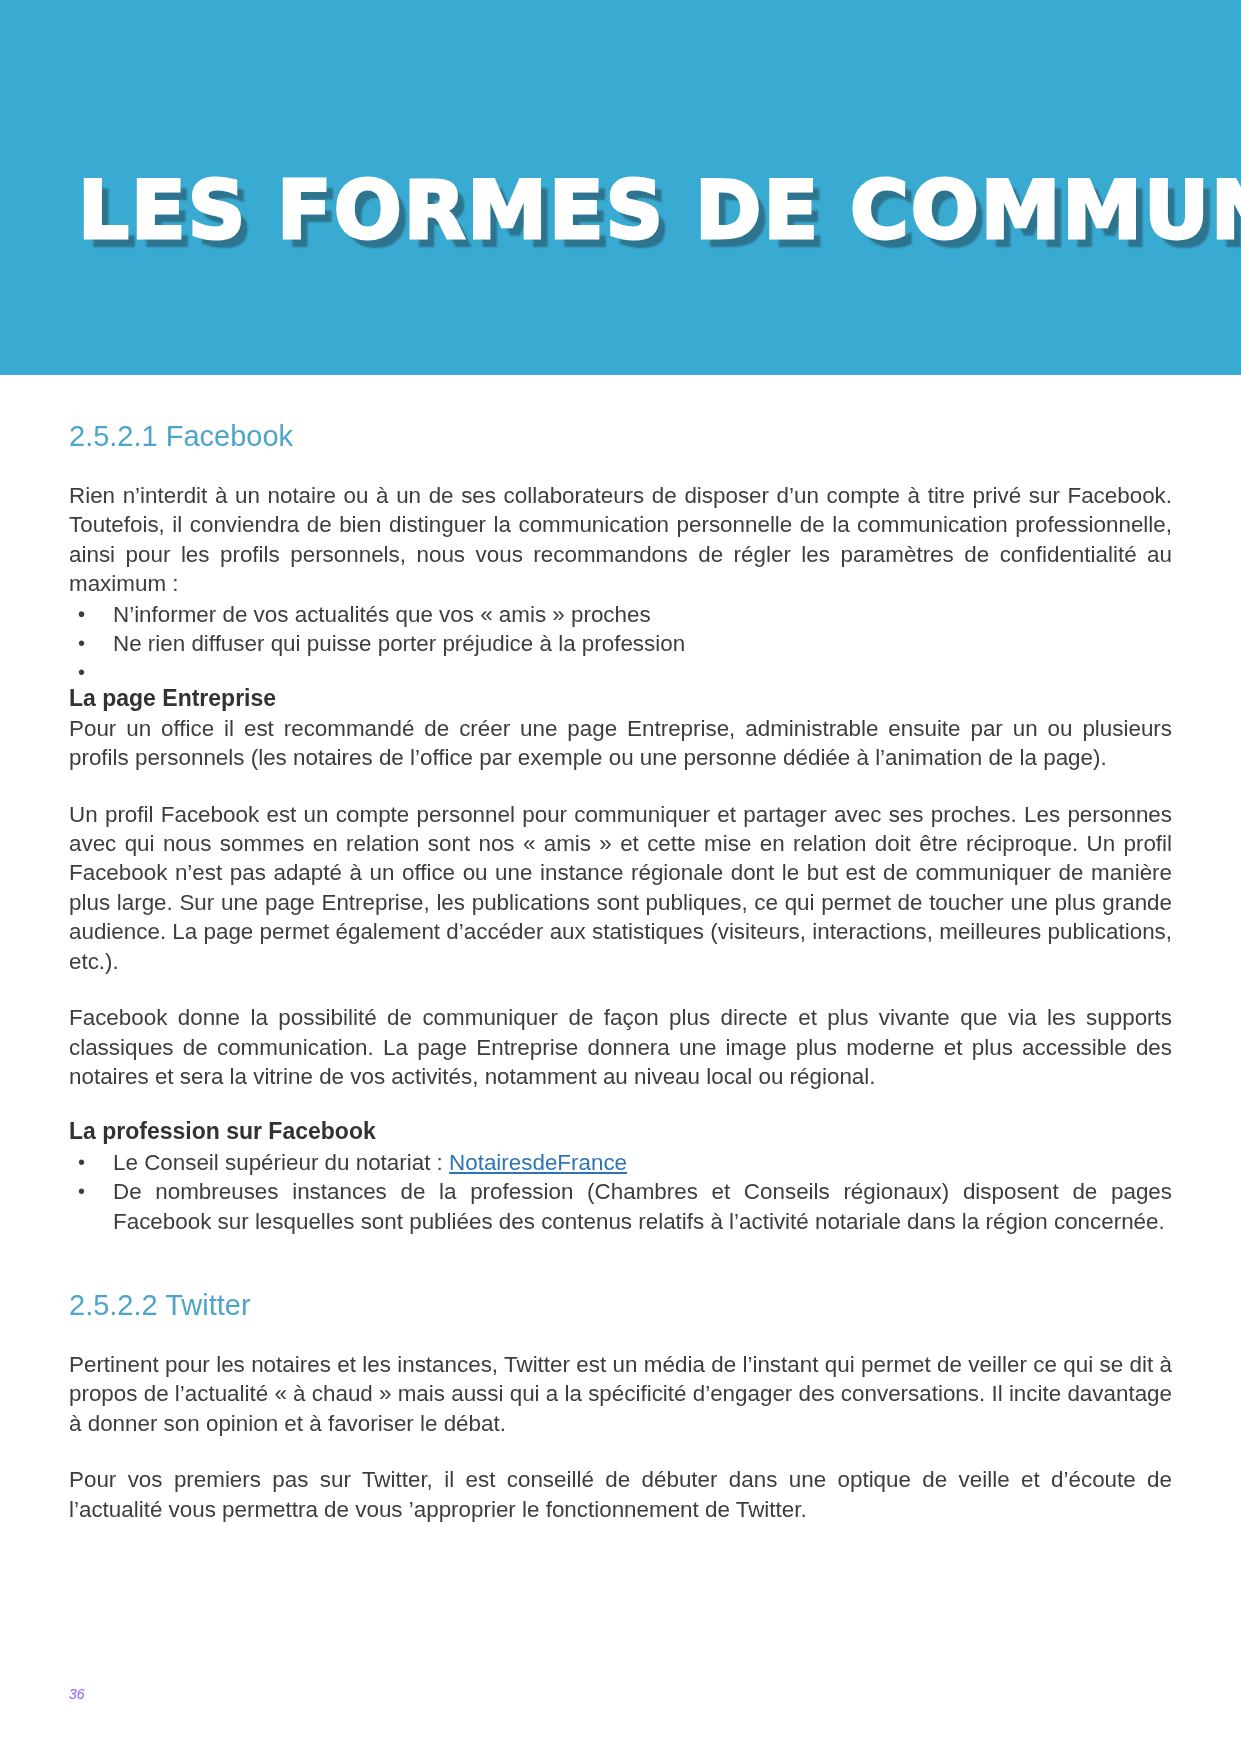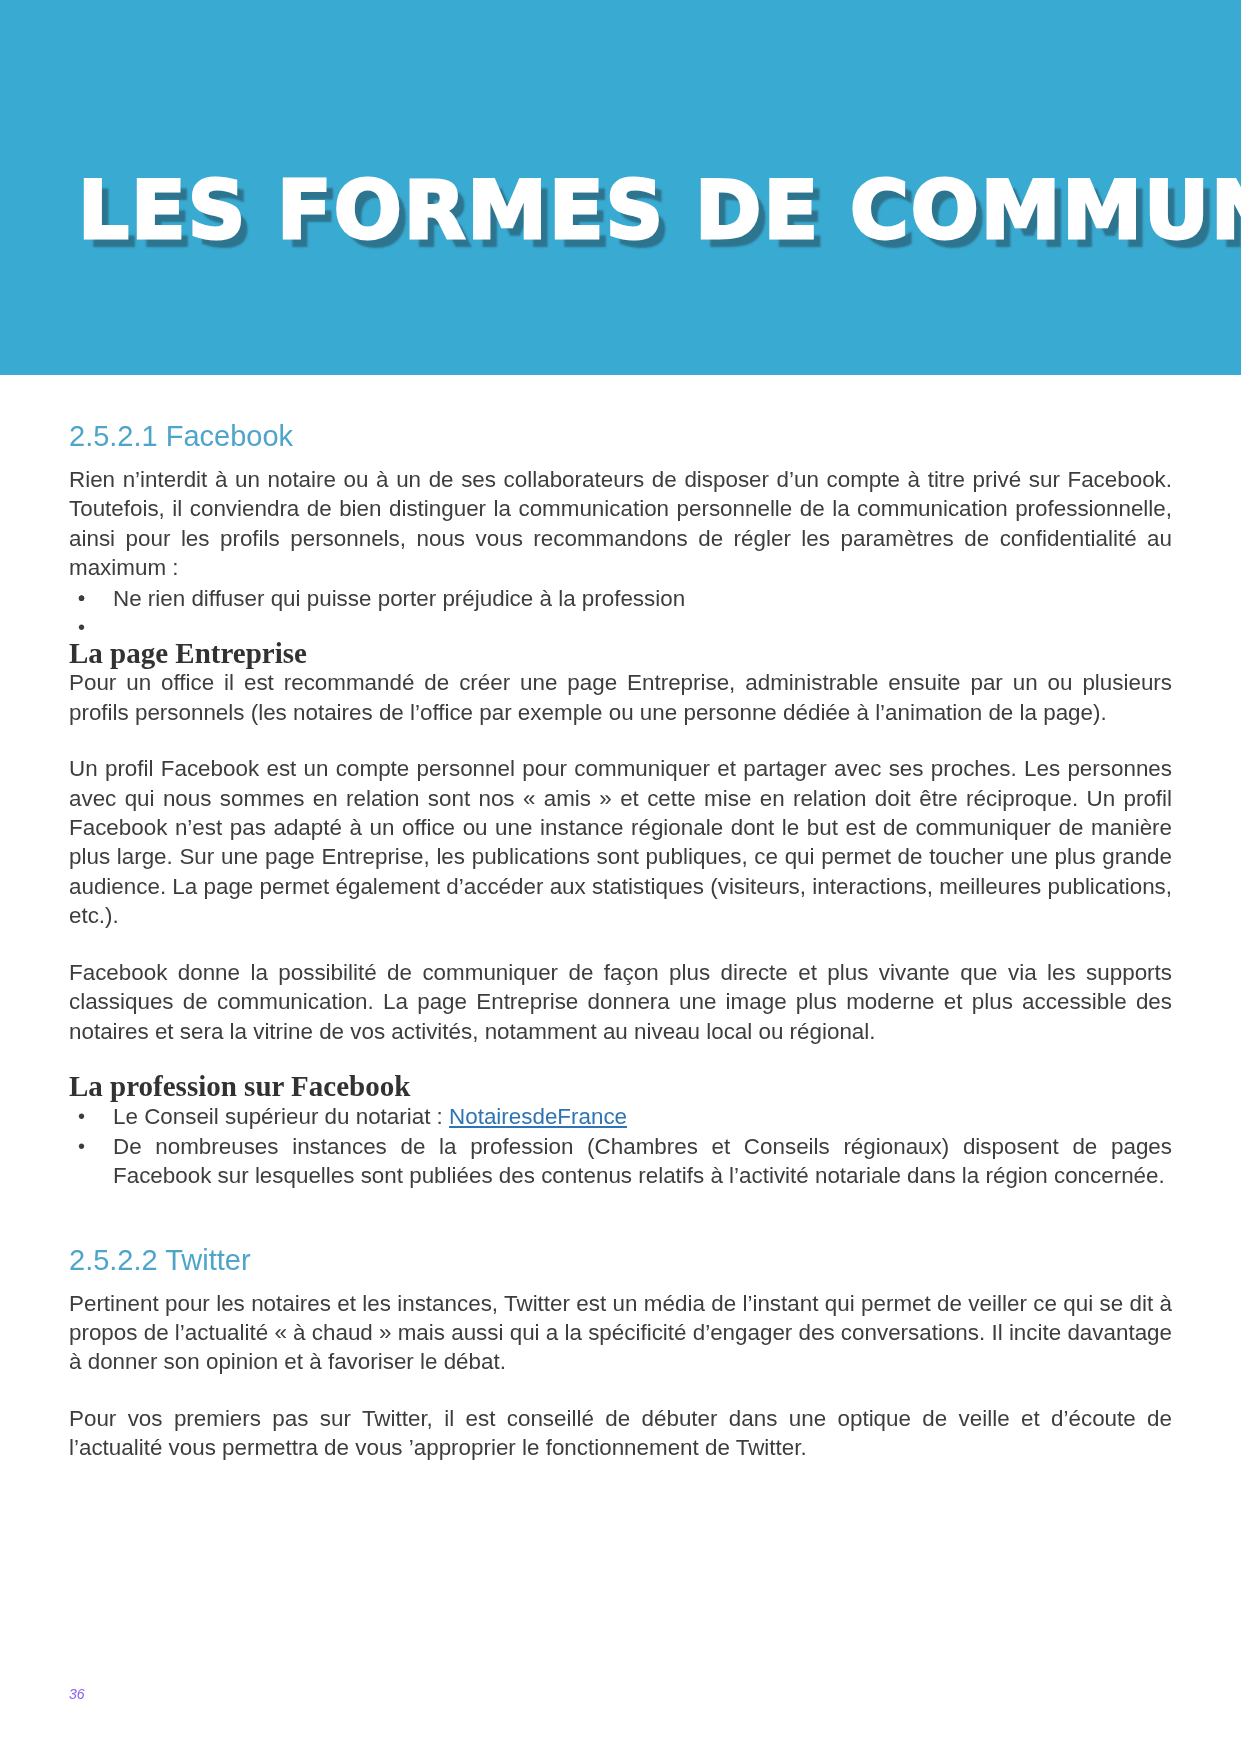--- a/index.html
+++ b/index.html
@@ -20,25 +20,24 @@
     -webkit-text-stroke:3px #ffffff;
     text-shadow:8px 9px 2px rgba(38,82,102,0.62);
   }
   
   .content{position:absolute;top:375px;left:0;width:1241px;padding:0 69px;box-sizing:border-box;}
   .section-heading{
     font-size:29px;line-height:34px;font-weight:normal;color:#4ea5c9;margin:44px 0 0;
   }
   .section-heading.twitter{margin-top:52px;}
   p{font-size:22.4px;line-height:29.4px;text-align:justify;margin:27px 0 0;color:#3d3d3d;}
-  p.first{margin-top:12px;}
+  p.first{margin-top:28px;}
   .subhead{
-    font-size:29px;line-height:29.4px;font-weight:bold;color:#323232;
+    font-size:23px;line-height:29.4px;font-weight:bold;color:#323232;
     margin:26px 0 0;
-    font-family:Liberation Serif, serif;
   }
   .subhead + p, .subhead + ul{margin-top:0;}
   ul.bullets{list-style:none;margin:1px 0 0;padding:0;}
   ul.bullets li{
     position:relative;padding-left:44px;font-size:22.4px;line-height:29.4px;
     text-align:justify;color:#3d3d3d;
   }
   ul.bullets li .dot{
     position:absolute;left:9px;top:0;font-size:20px;color:#3d3d3d;
   }
@@ -72,20 +71,21 @@
     <h2 class="section-heading">2.5.2.1 Facebook</h2>
 
     <p class="first">Rien n’interdit à un notaire ou à un de ses collaborateurs de disposer d’un compte à titre privé sur Facebook. Toutefois, il conviendra de bien distinguer la communication personnelle de la communication professionnelle, ainsi pour les profils personnels, nous vous recommandons de régler les paramètres de confidentialité au maximum :</p>
 
     <ul class="bullets">
       <li>
         <span class="dot">•</span>
       </li>
       <li>
         <span class="dot">•</span>
+        <span>N’informer de vos actualités que vos « amis » proches</span>
       </li>
       <li>
         <span class="dot">•</span>
         <span>Ne rien diffuser qui puisse porter préjudice à la profession</span>
       </li>
       <li>
         <span class="dot">•</span>
       </li>
     </ul>
 

